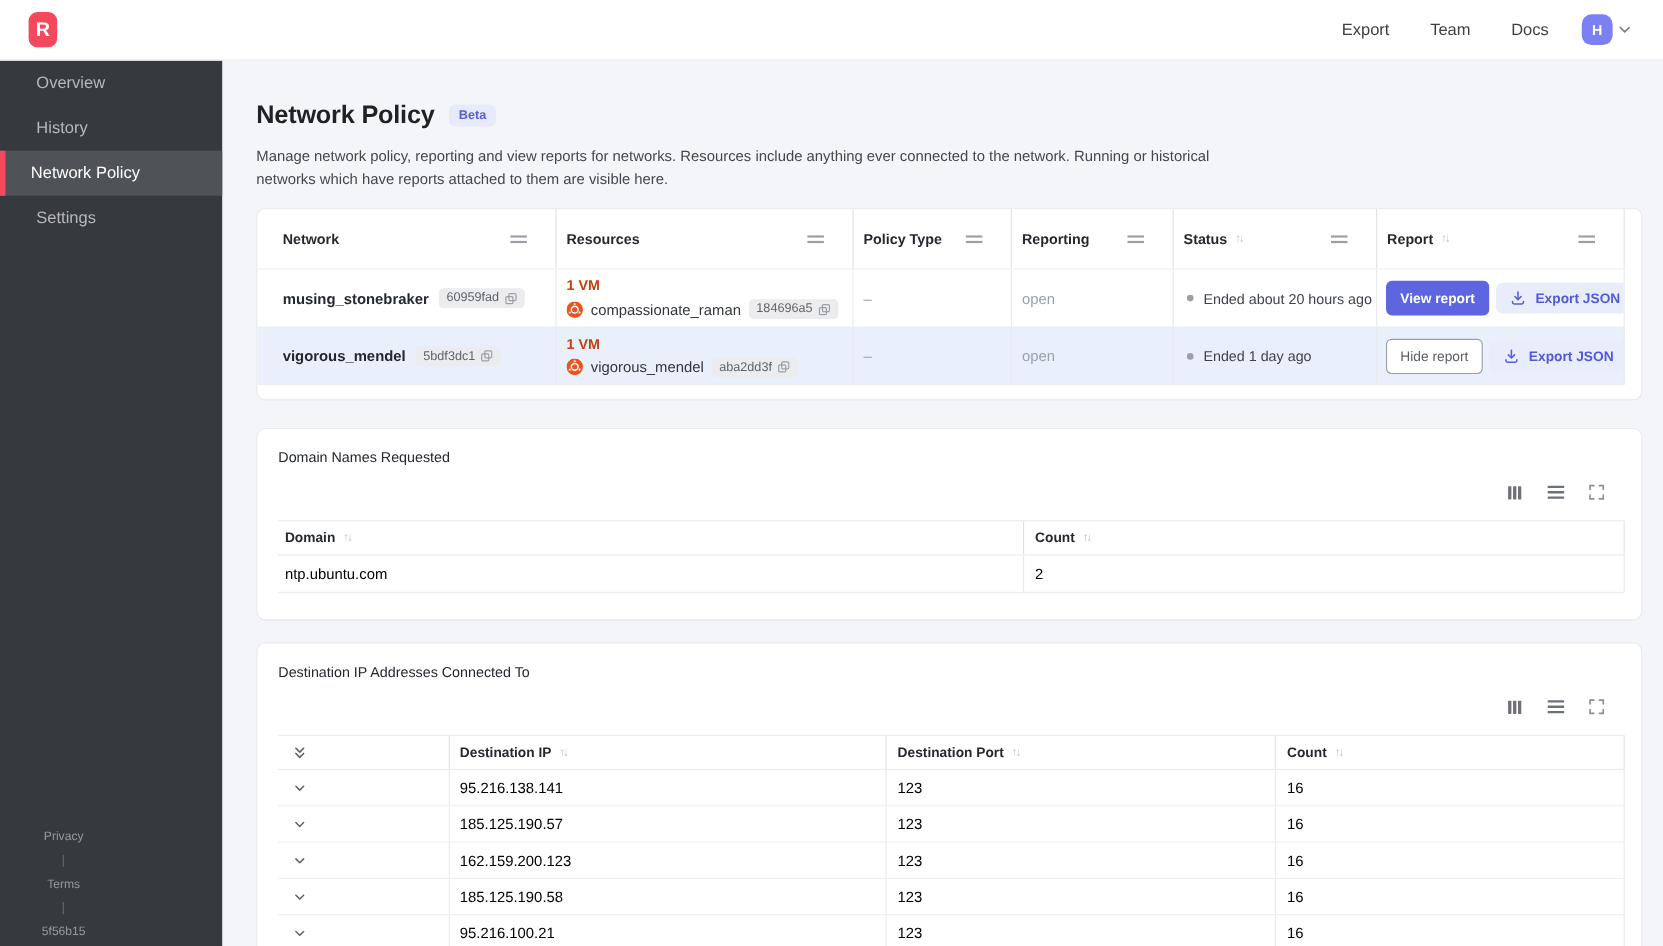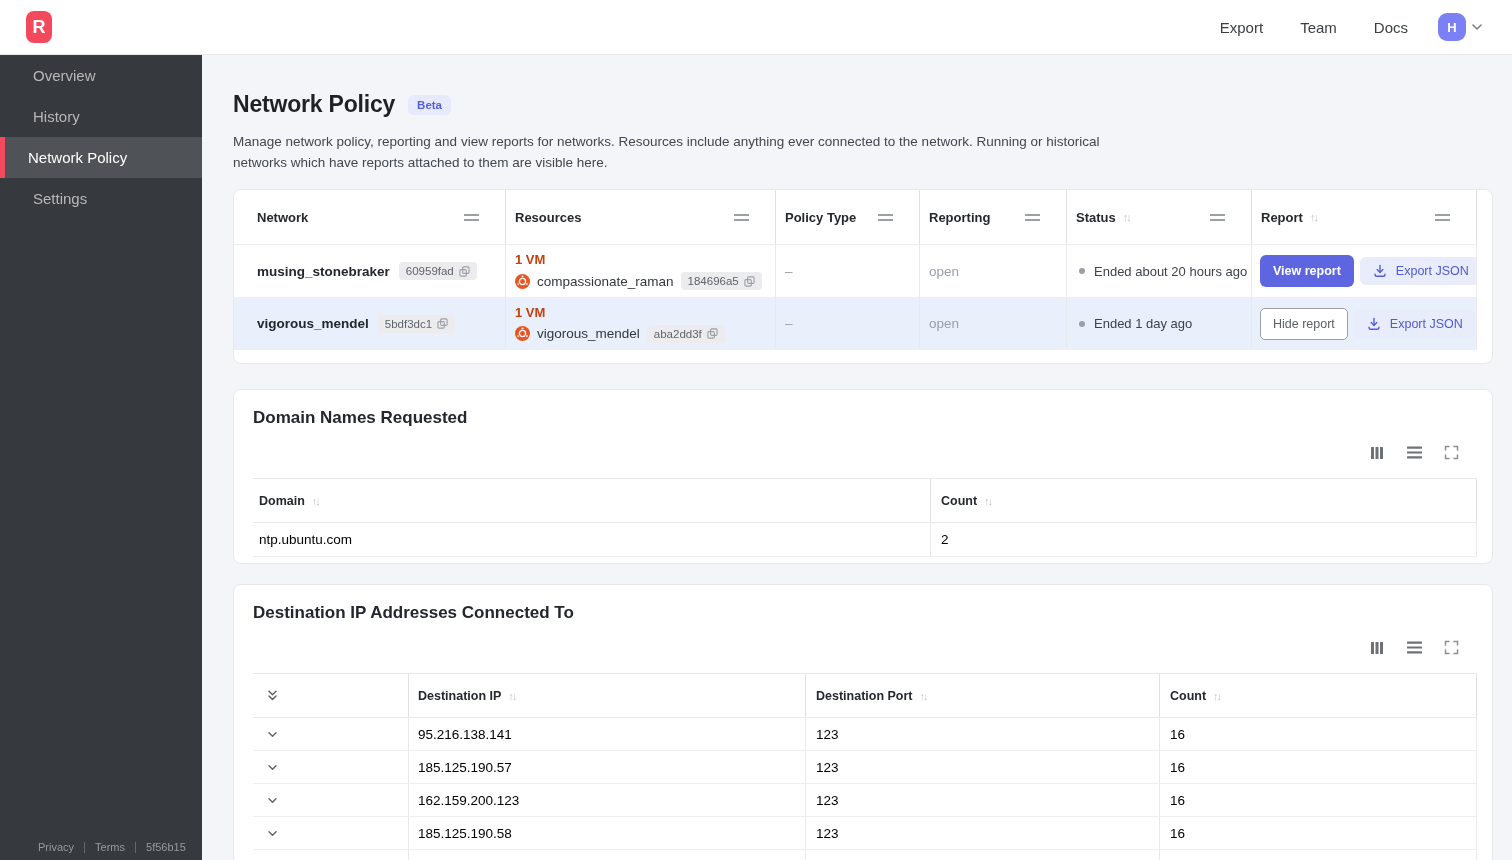--- a/index.html
+++ b/index.html
@@ -28,21 +28,21 @@
   .spacer{flex:1;}
   .navlinks{display:flex;align-items:center;gap:37px;margin-right:30px;}
   .navlink{font-size:15px;color:#3c4043;text-decoration:none;cursor:pointer;}
   .avatar-wrap{display:flex;align-items:center;gap:4px;cursor:pointer;}
   .avatar{width:28px;height:28px;border-radius:9px;background:#7b80f4;color:#fff;font-size:13px;font-weight:bold;display:flex;align-items:center;justify-content:center;}
 
   
   .sidebar{position:fixed;left:0;top:55px;bottom:0;width:202px;background:#36393d;}
   .side-item{height:41px;display:flex;align-items:center;padding-left:28px;font-size:15px;color:#b6b8ba;cursor:pointer;border-left:5px solid transparent;}
   .side-item.active{background:#4f5256;color:#fff;border-left:5px solid var(--logo-red);padding-left:23px;}
-  .side-foot{position:absolute;bottom:7px;left:38px;display:flex;align-items:center;gap:10px;font-size:11px;color:#97999d;}
+  .side-foot{position:absolute;bottom:7px;left:38px;display:flex;align-items:center;gap:10px;font-size:11px;color:#97999d;flex-direction:column;}
   .side-foot .pipe{width:1px;height:11px;background:#64676b;}
   .side-foot a{color:#97999d;text-decoration:none;cursor:pointer;}
 
   
   .main{position:fixed;left:216px;top:55px;right:0;bottom:0;overflow:hidden;padding:0 19px 0 17px;background:#f4f5f8;}
   .page-head{display:flex;align-items:center;margin-top:36px;}
   .page-title{font-size:23px;font-weight:bold;color:#1e2227;letter-spacing:-.2px;}
   .beta{margin-left:13px;background:#e7e9fc;color:#565fd8;font-size:11.5px;font-weight:bold;padding:4px 9px;border-radius:6px;}
   .desc{margin-top:13px;font-size:13.5px;line-height:21px;color:#42474f;max-width:880px;}
 
@@ -72,29 +72,29 @@
   .res-line{display:flex;align-items:center;gap:7px;}
   .res-name{font-size:13.5px;color:#33373d;}
   .muted{color:var(--muted);}
   .cell.c-status{gap:9px;padding-left:12px;}
   .status-dot{width:6px;height:6px;border-radius:50%;background:#9aa0a6;flex:0 0 auto;}
   .status-text{font-size:13px;color:#3e434a;white-space:nowrap;}
   .cell.c-report{gap:6px;padding-left:8px;}
   .report-toggle{font-size:12.5px;font-weight:bold;border-radius:6px;padding:8px 12px;cursor:pointer;white-space:nowrap;border:1px solid transparent;}
   .report-toggle.primary{background:var(--accent);color:#fff;}
   .report-toggle.outline{background:#fff;color:#5c6166;border:1px solid #9ba0a5;border-radius:5px;font-weight:normal;}
-  .export-btn{display:inline-flex;align-items:center;gap:9px;background:var(--export-bg);color:var(--export-text);font-size:12.5px;font-weight:normal;border:none;border-radius:6px;padding:7px 13px;cursor:pointer;white-space:nowrap;}
+  .export-btn{display:inline-flex;align-items:center;gap:9px;background:var(--export-bg);color:var(--export-text);font-size:12.5px;font-weight:bold;border:none;border-radius:6px;padding:7px 13px;cursor:pointer;white-space:nowrap;}
 
   
-  .sec-title{font-size:17px;font-weight:bold;color:#23272e;}
+  .sec-title{font-size:13px;font-weight:normal;color:#23272e;}
   .toolbar{display:flex;justify-content:flex-end;align-items:center;gap:21px;margin-top:16px;padding-right:18px;height:17px;}
   .tool{cursor:pointer;}
 
   .stable{margin-top:17px;width:1224px;}
-  .shead{display:grid;border-top:1px solid var(--border);border-bottom:1px solid var(--border);height:45px;}
+  .shead{display:grid;border-top:1px solid var(--border);border-bottom:1px solid var(--border);height:32px;}
   .shead .scell{display:flex;align-items:center;gap:7px;font-size:12.5px;font-weight:bold;color:#25292e;padding-left:6px;border-right:1px solid #dfe1e6;}
   .shead .scell:last-child{border-right:1px solid #dfe1e6;}
   .srow{display:grid;border-bottom:1px solid var(--row-border);height:34px;}
   .srow .scell{display:flex;align-items:center;font-size:13.5px;color:#000000;padding-left:6px;border-right:1px solid var(--border);}
   .grid-domain{grid-template-columns:678px 546px;}
   .grid-domain .scell:last-child{padding-left:10px;}
   .grid-ip{grid-template-columns:156px 397px 354px 317px;}
   .grid-ip .scell{padding-left:9px;}
   .grid-ip .scell.expander{padding-left:13px;}
   .grid-ip .scell:nth-child(3),.grid-ip .scell:nth-child(4){padding-left:10px;}

